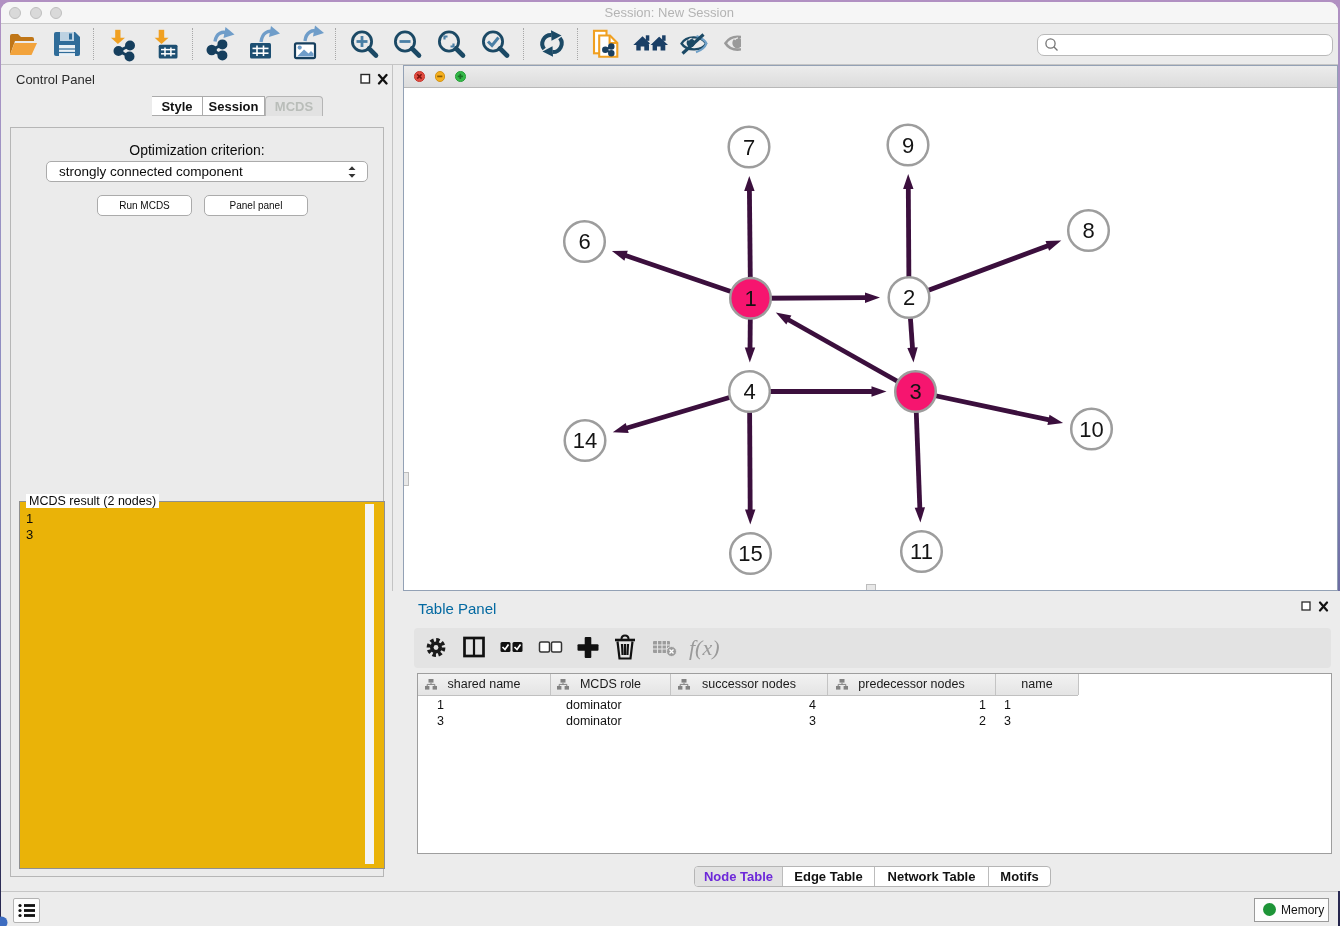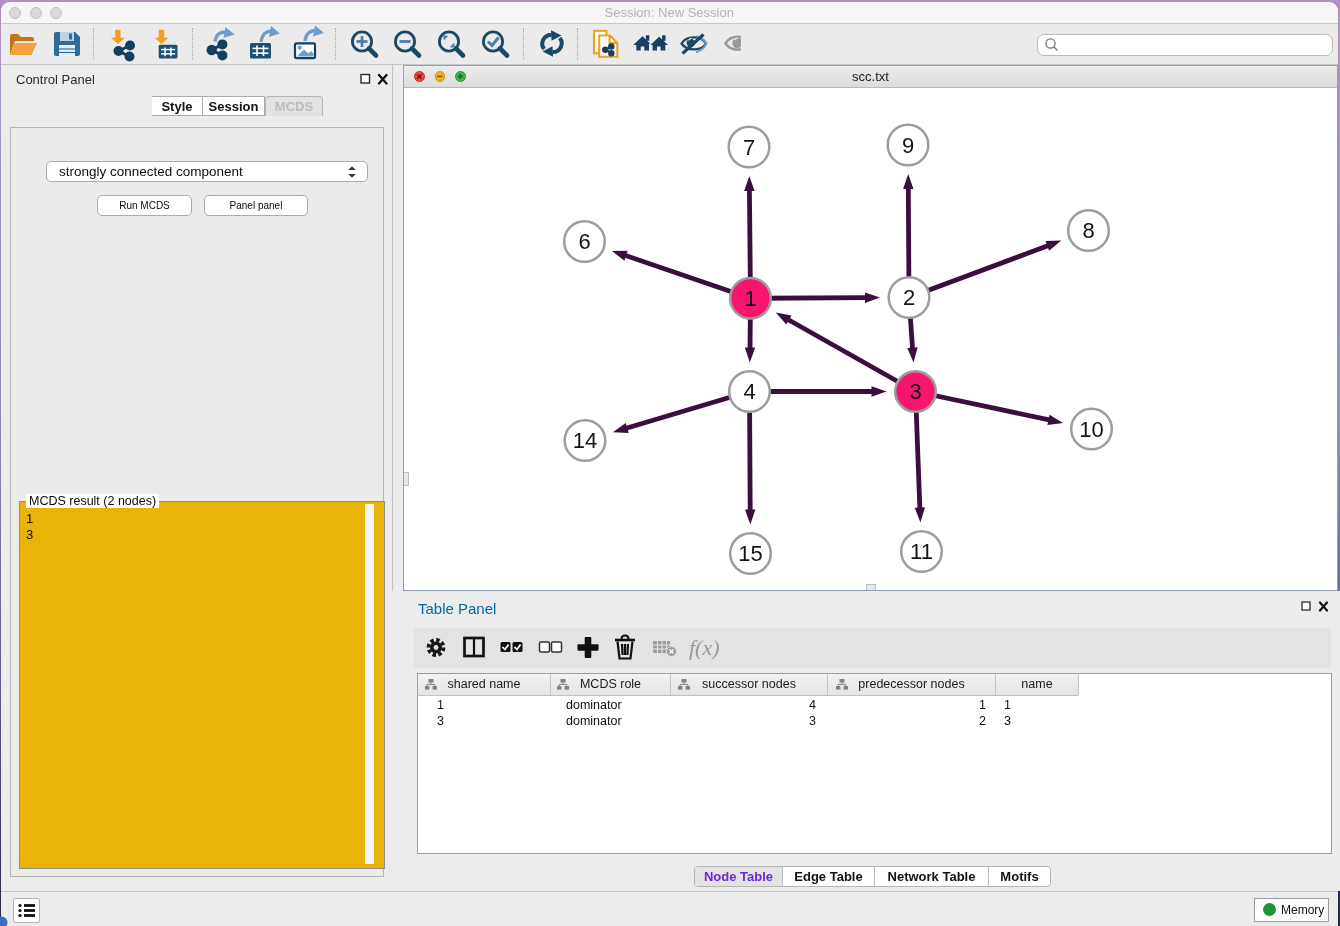--- a/index.html
+++ b/index.html
@@ -212,20 +212,21 @@
       <rect x="1" y="1.5" width="8.5" height="8.5" fill="#fff" stroke="#2a2a2a" stroke-width="1.4"></rect>
       <path d="M19 2 L26.5 10.5 M26.5 2 L19 10.5" stroke="#111" stroke-width="2.3" stroke-linecap="round"></path>
     </svg>
     <div class="paneltabs">
       <div class="ptab first" style="width:72px;margin-top:40px;">Network</div>
       <div class="ptab" style="width:51px;">Style</div>
       <div class="ptab" style="width:62px;">Session</div>
       <div class="ptab sel" style="width:58px;">MCDS</div>
     </div>
     <div id="cpcontent">
+      <div id="optlabel">Optimization criterion:</div>
       <div id="seldrop">strongly connected component
         <svg width="10" height="14" style="position:absolute;right:10px;top:3px" viewBox="0 0 10 14">
           <path d="M1.5 5 L5 1.2 L8.5 5 Z" fill="#333"></path>
           <path d="M1.5 9 L5 12.8 L8.5 9 Z" fill="#333"></path>
         </svg>
       </div>
       <div class="btn" style="left:86px;width:93px;">Run MCDS</div>
       <div class="btn" style="left:193px;width:102px;">Panel panel</div>
       <div id="fieldset">
         <div id="fslegend">MCDS result (2 nodes)</div>
@@ -239,21 +240,20 @@
     <div id="nettitle">
       <div class="mtl" style="left:10px;background:#e24b40;border:1px solid #c43a32;"></div>
       <div class="mtl" style="left:30.5px;background:#f6b01e;border:1px solid #d29418;"></div>
       <div class="mtl" style="left:51px;background:#34b848;border:1px solid #28a03a;"></div>
       <svg width="70" height="21" style="position:absolute;left:0;top:0" viewBox="0 0 70 21">
         <path d="M13.2 8.2 L17.6 12.6 M17.6 8.2 L13.2 12.6" stroke="#7c120c" stroke-width="1.5"></path>
         <line x1="33.2" y1="10.4" x2="38.4" y2="10.4" stroke="#8a5d05" stroke-width="1.7"></line>
         <line x1="53.7" y1="10.4" x2="58.9" y2="10.4" stroke="#1c6f28" stroke-width="1.7"></line>
         <line x1="56.3" y1="7.8" x2="56.3" y2="13" stroke="#1c6f28" stroke-width="1.7"></line>
       </svg>
-      <div id="netname">scc.txt</div>
     </div>
     <div style="position:absolute;left:0;top:406px;width:4px;height:12px;background:#e8e8e8;border:1px solid #bdbdbd;border-left:none;"></div>
     <div style="position:absolute;left:462px;top:518px;width:8px;height:5px;background:#e8e8e8;border:1px solid #bdbdbd;border-bottom:none;"></div>
     <svg id="graph" width="931" height="503" style="position:absolute;left:0;top:22px" viewBox="0 0 931 503">
       <line x1="346.5" y1="210.3" x2="345.4" y2="101" stroke="#3b0f3d" stroke-width="4.8"></line>
       <polygon points="345.3,88 350.6,102.9 340.2,103" fill="#3b0f3d"></polygon>
       <line x1="346.5" y1="210.3" x2="220.2" y2="167.1" stroke="#3b0f3d" stroke-width="4.8"></line>
       <polygon points="207.9,162.9 223.8,162.8 220.4,172.7" fill="#3b0f3d"></polygon>
       <line x1="346.5" y1="210.3" x2="463" y2="209.7" stroke="#3b0f3d" stroke-width="4.8"></line>
       <polygon points="476,209.6 461,214.9 461,204.5" fill="#3b0f3d"></polygon>

